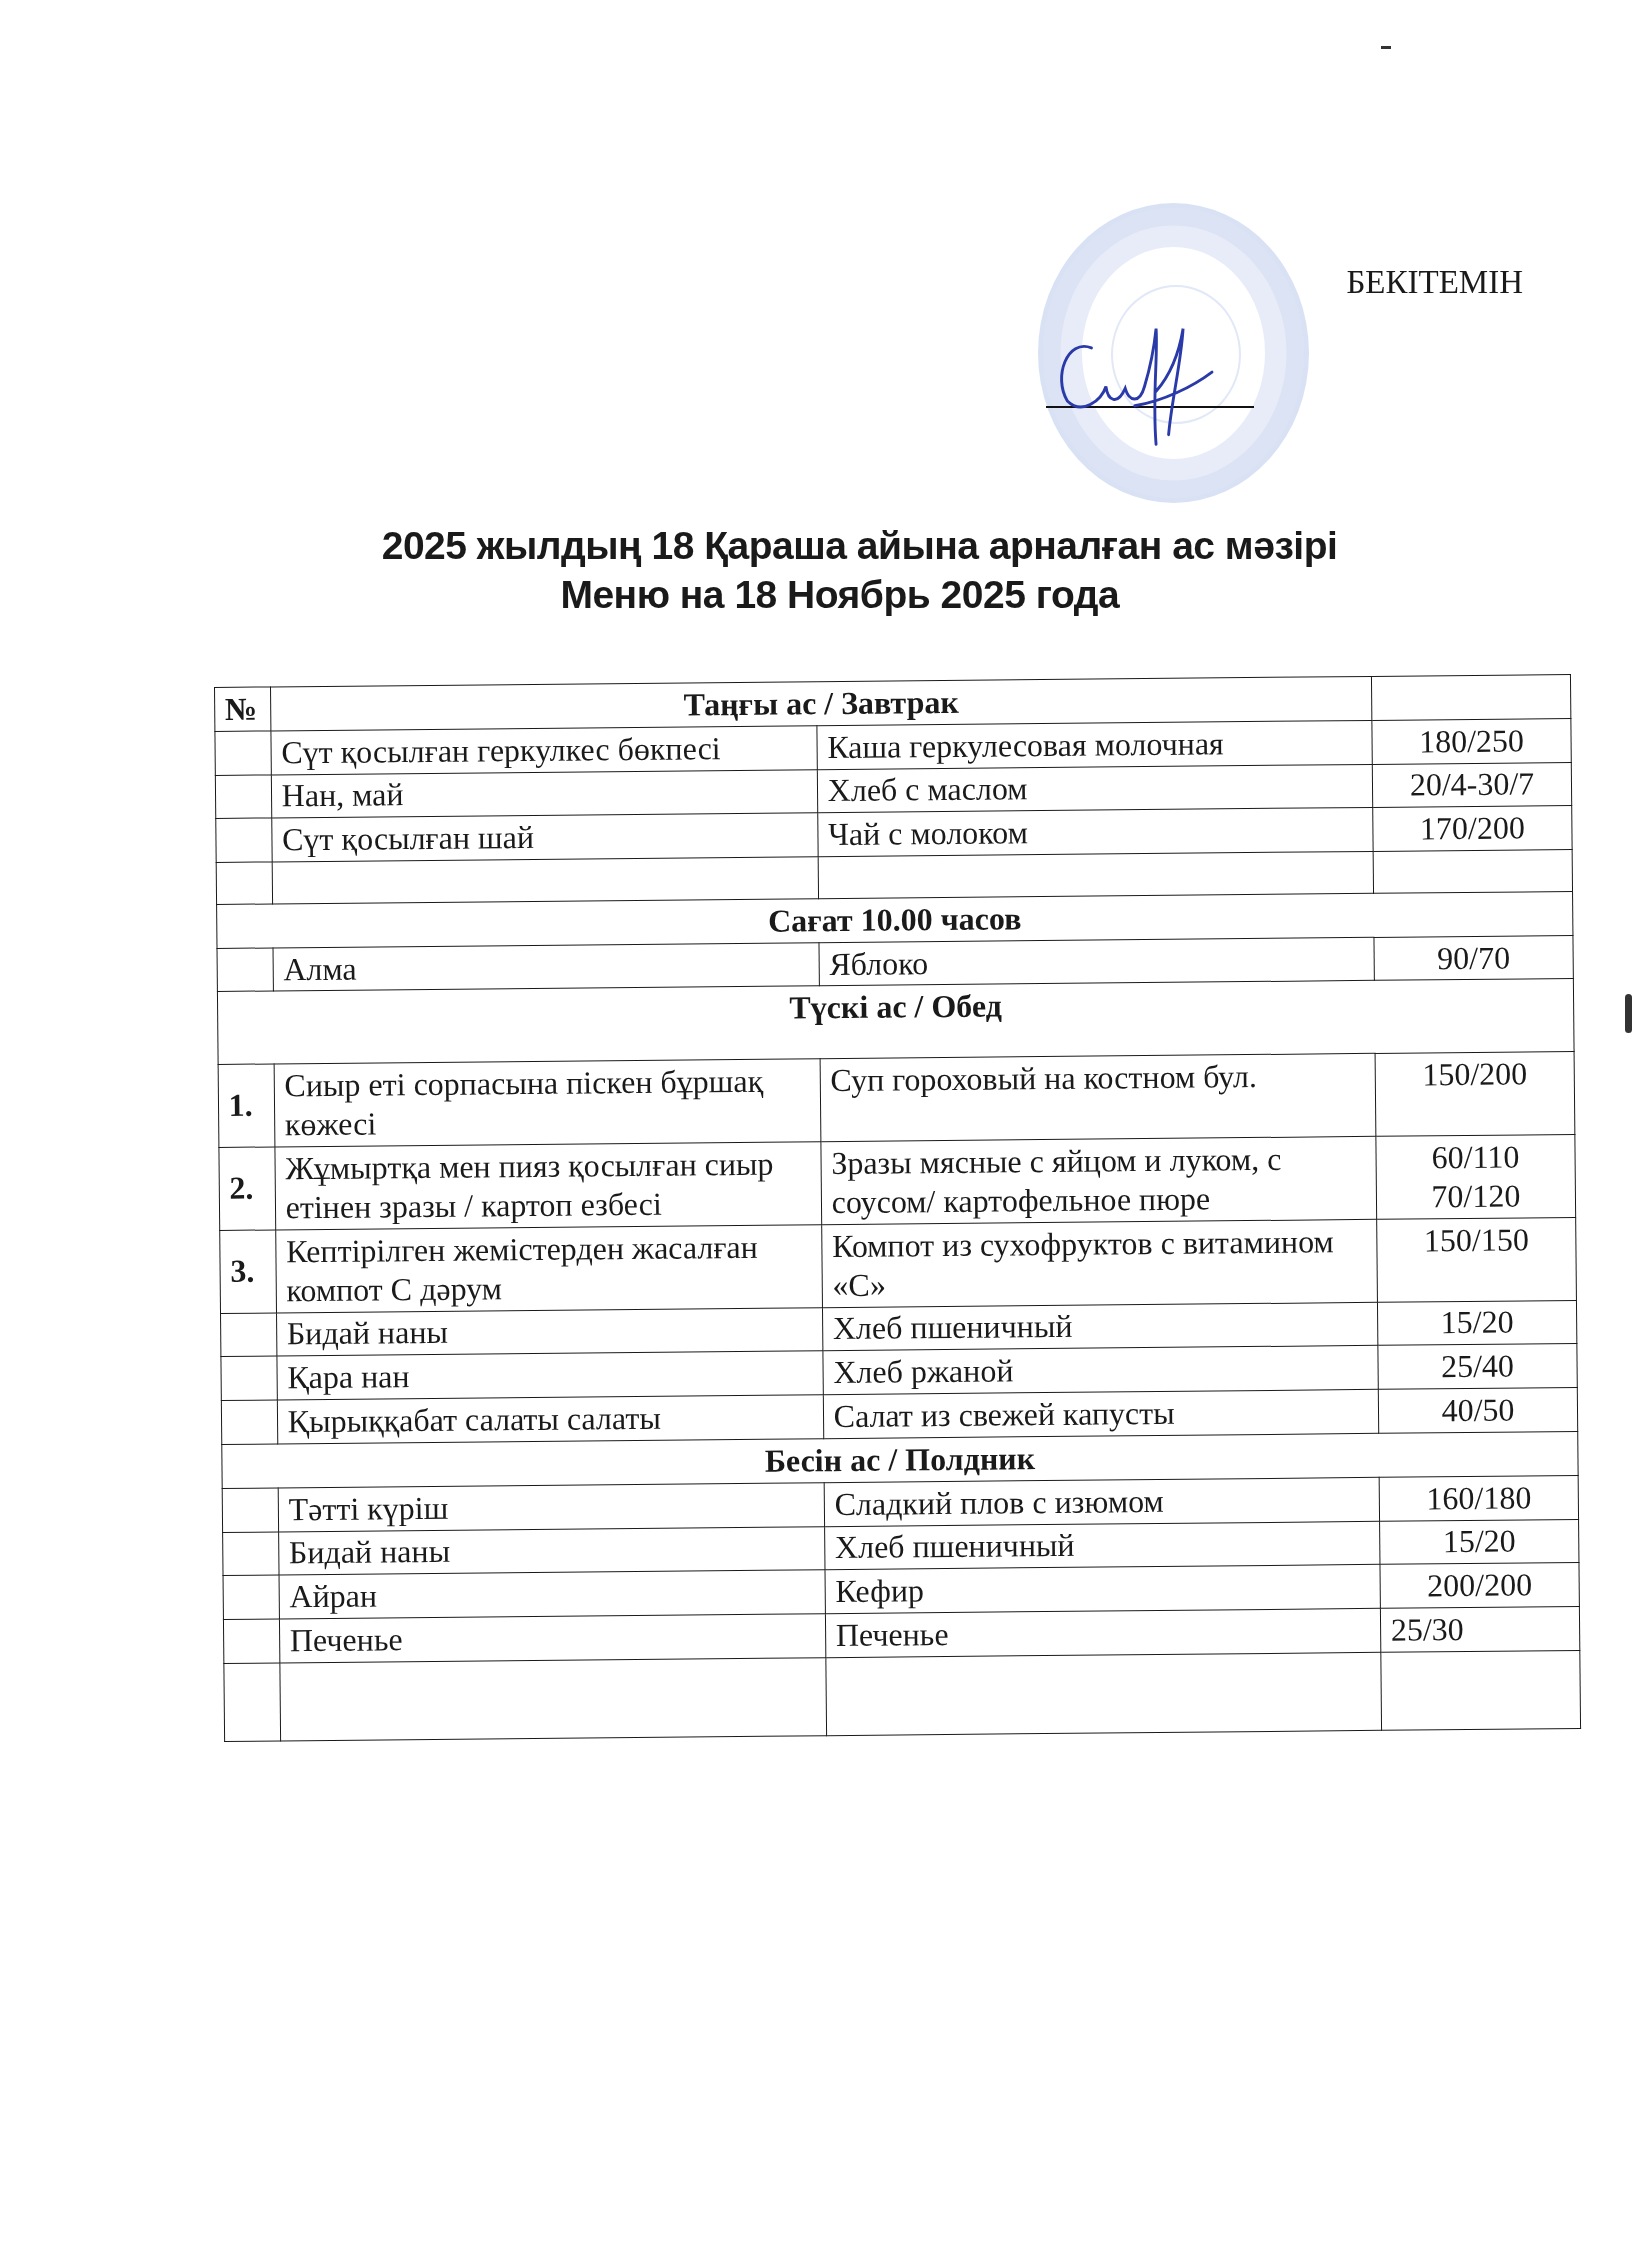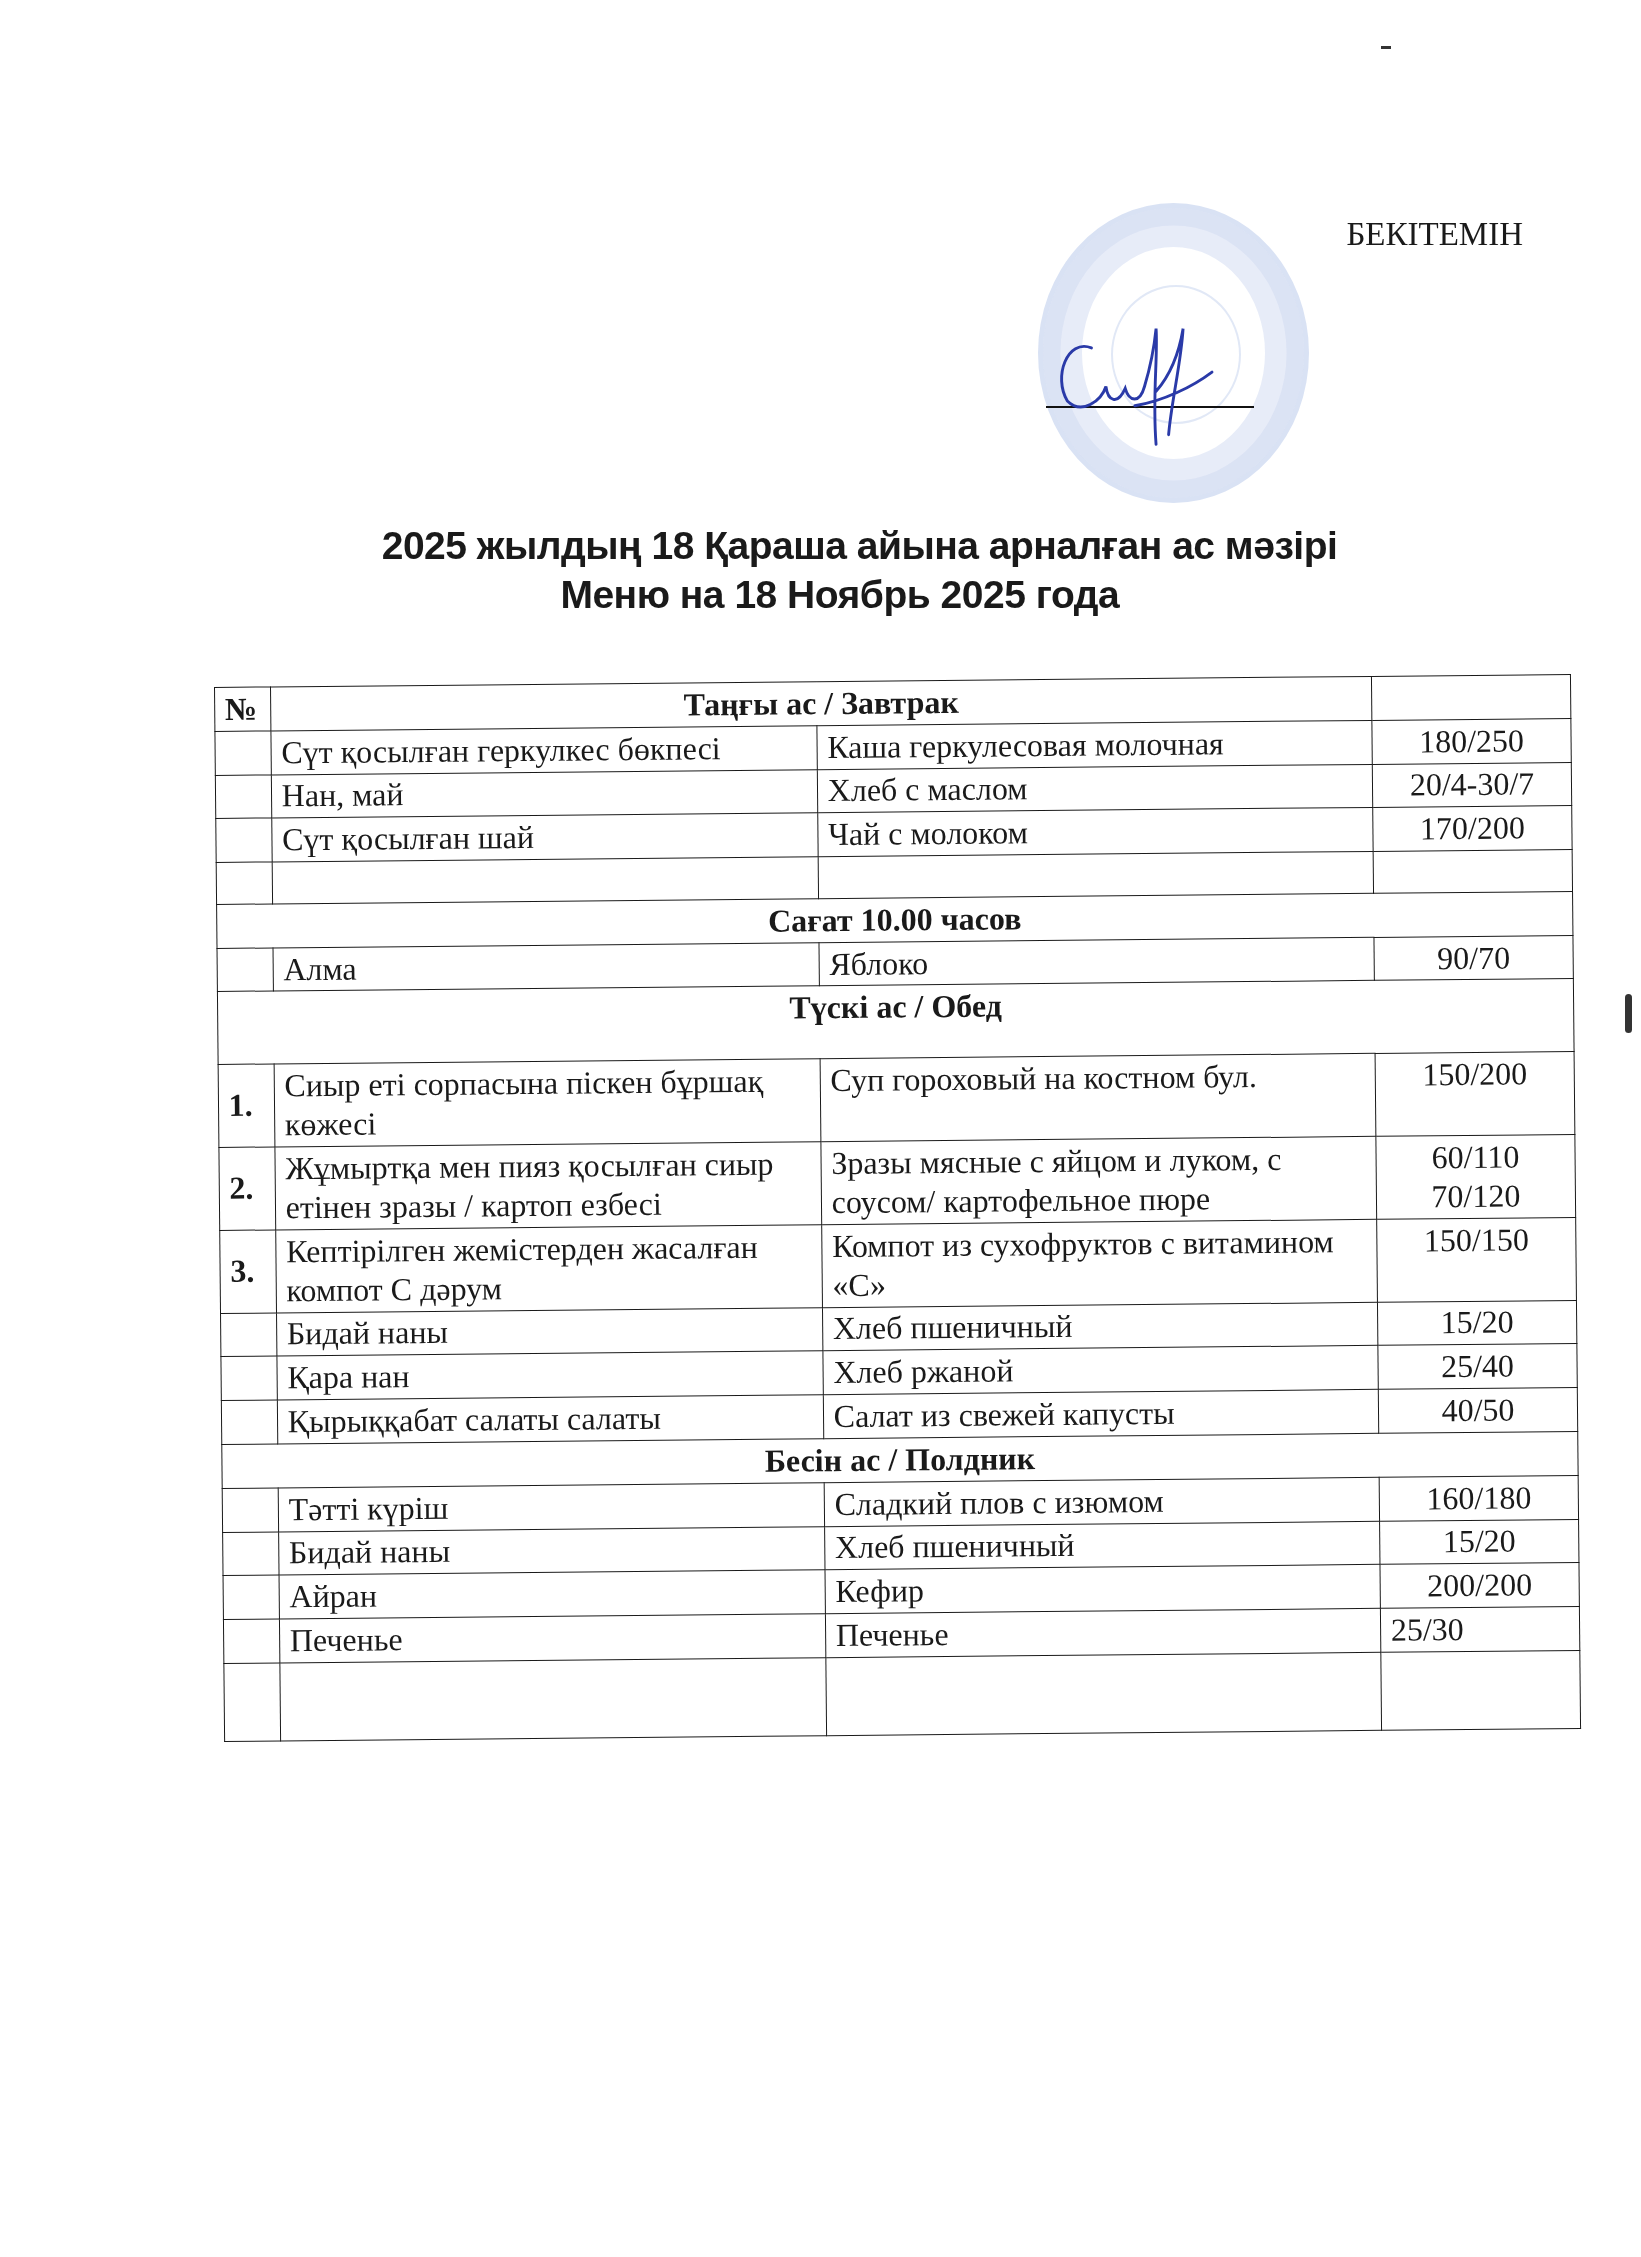--- a/index.html
+++ b/index.html
@@ -1,21 +1,21 @@
 <!DOCTYPE html>
 <html><head>
   <meta charset="utf-8">
   <style>
     html, body { margin: 0; padding: 0; background: #ffffff; }
     body { width: 1641px; height: 2257px; position: relative; overflow: hidden;
            font-family: "Liberation Serif", "DejaVu Serif", serif; color: #1a1a1a; }
 
     .approval { position: absolute; right: 118px; top: 212px; text-align: right;
                 font-size: 33px; line-height: 44px; z-index: 2; }
-    .approval div { white-space: nowrap; }
+    .approval div { white-space: nowrap; margin-top: 48px; }
     .sign-line { position: absolute; left: 1046px; top: 406px; width: 208px; height: 1.9px;
                  background: #111; z-index: 2; }
     .stamp { position: absolute; left: 1038px; top: 203px; width: 261px; height: 290px;
              border-radius: 50%; border: 5.8px solid rgba(120,150,215,0.28);
              box-shadow: inset 0 0 0 17.4px rgba(120,150,215,0.10), inset 0 0 0 33px rgba(255,255,255,0),
                          inset 0 0 0 39px rgba(120,150,215,0.18);
              z-index: 1; }
     .stamp-inner { position: absolute; left: 68px; top: 77px; width: 126px; height: 135px;
                    border-radius: 50%; border: 2.9px solid rgba(120,150,215,0.22); }
     .signature { position: absolute; left: 1048px; top: 319px; z-index: 3; }

